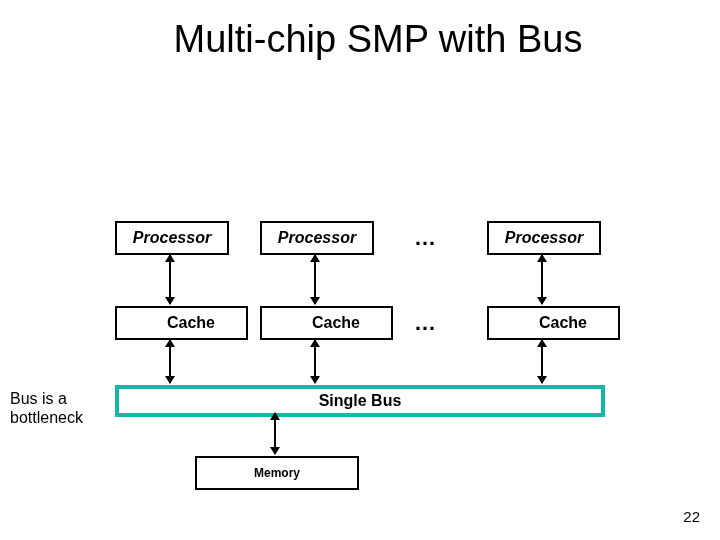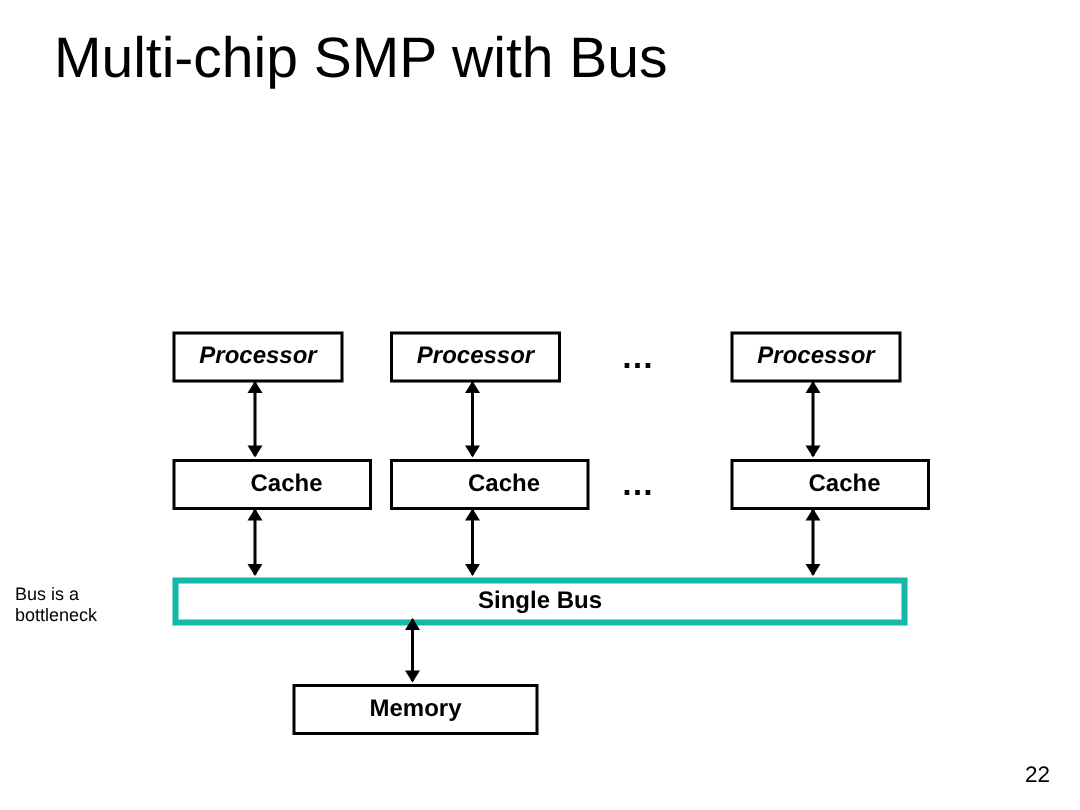--- a/index.html
+++ b/index.html
@@ -7,21 +7,21 @@
     padding: 0;
     width: 720px;
     height: 540px;
     background: white;
     font-family: Arial, sans-serif;
     position: relative;
   }
   .title {
     font-family: "Comic Sans MS", cursive, sans-serif;
     font-size: 38px;
-    text-align: left;
+    text-align: center;
     padding-top: 18px;
     font-weight: normal;
     padding-left: 36px;
   }
   .diagram {
     position: relative;
     width: 720px;
   }
   .box {
     position: absolute;
@@ -71,31 +71,31 @@
     justify-content: center;
   }
   .mem-box {
     position: absolute;
     left: 195px;
     top: 395px;
     width: 160px;
     height: 30px;
     border: 2px solid black;
     text-align: center;
-    font-size: 16px;
+    font-size: 12px;
     font-weight: bold;
     display: flex;
     align-items: center;
     justify-content: center;
   }
   .note {
     position: absolute;
     left: 10px;
     top: 328px;
-    font-size: 12px;
+    font-size: 16px;
     line-height: 1.2;
   }
   .pagenum {
     position: absolute;
     right: 20px;
     bottom: 15px;
     font-size: 15px;
   }
   
   .darrow {

